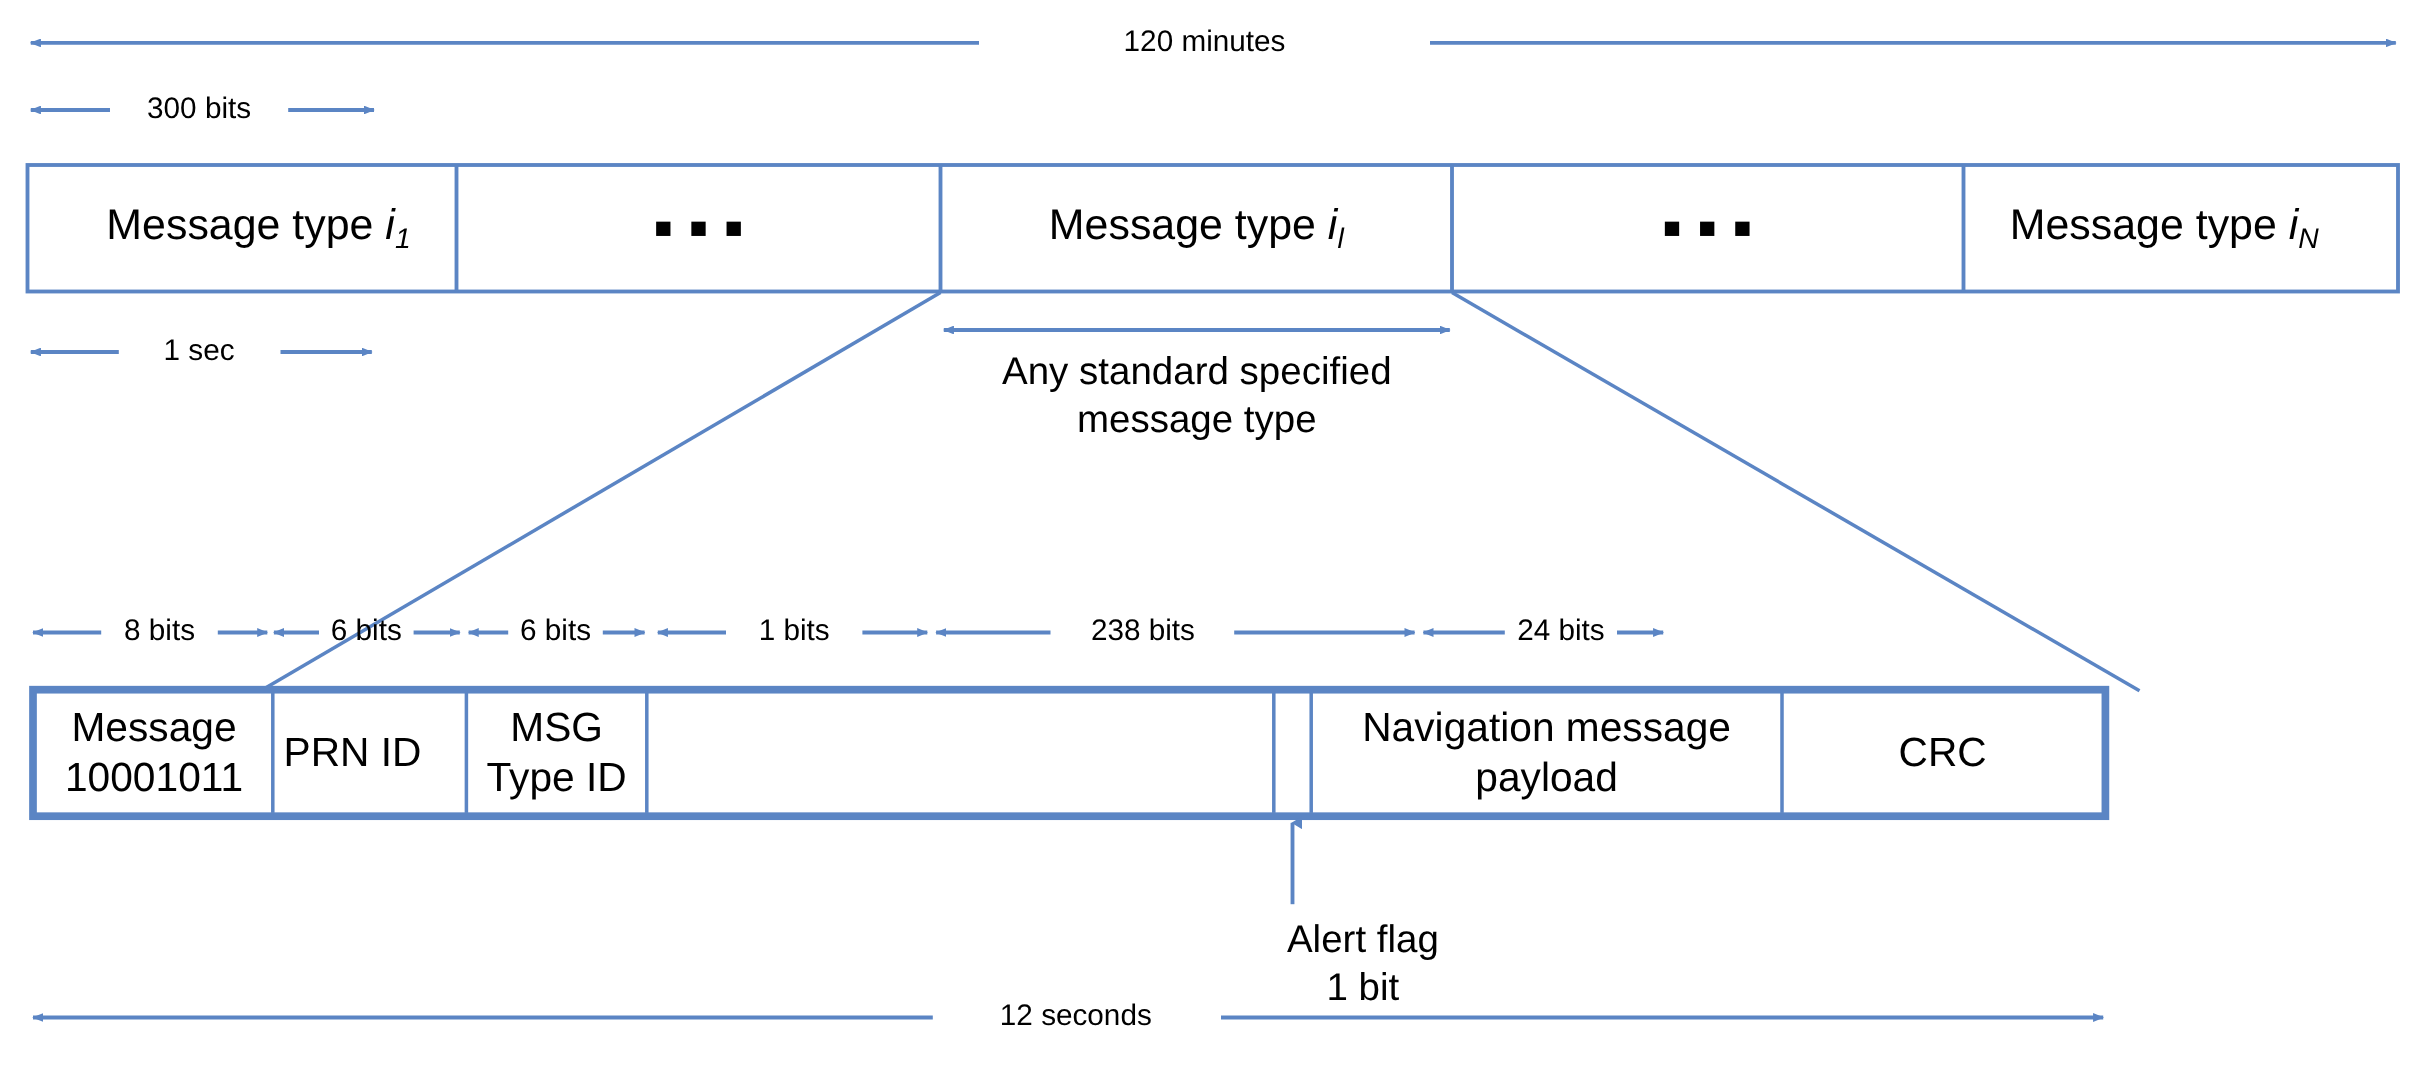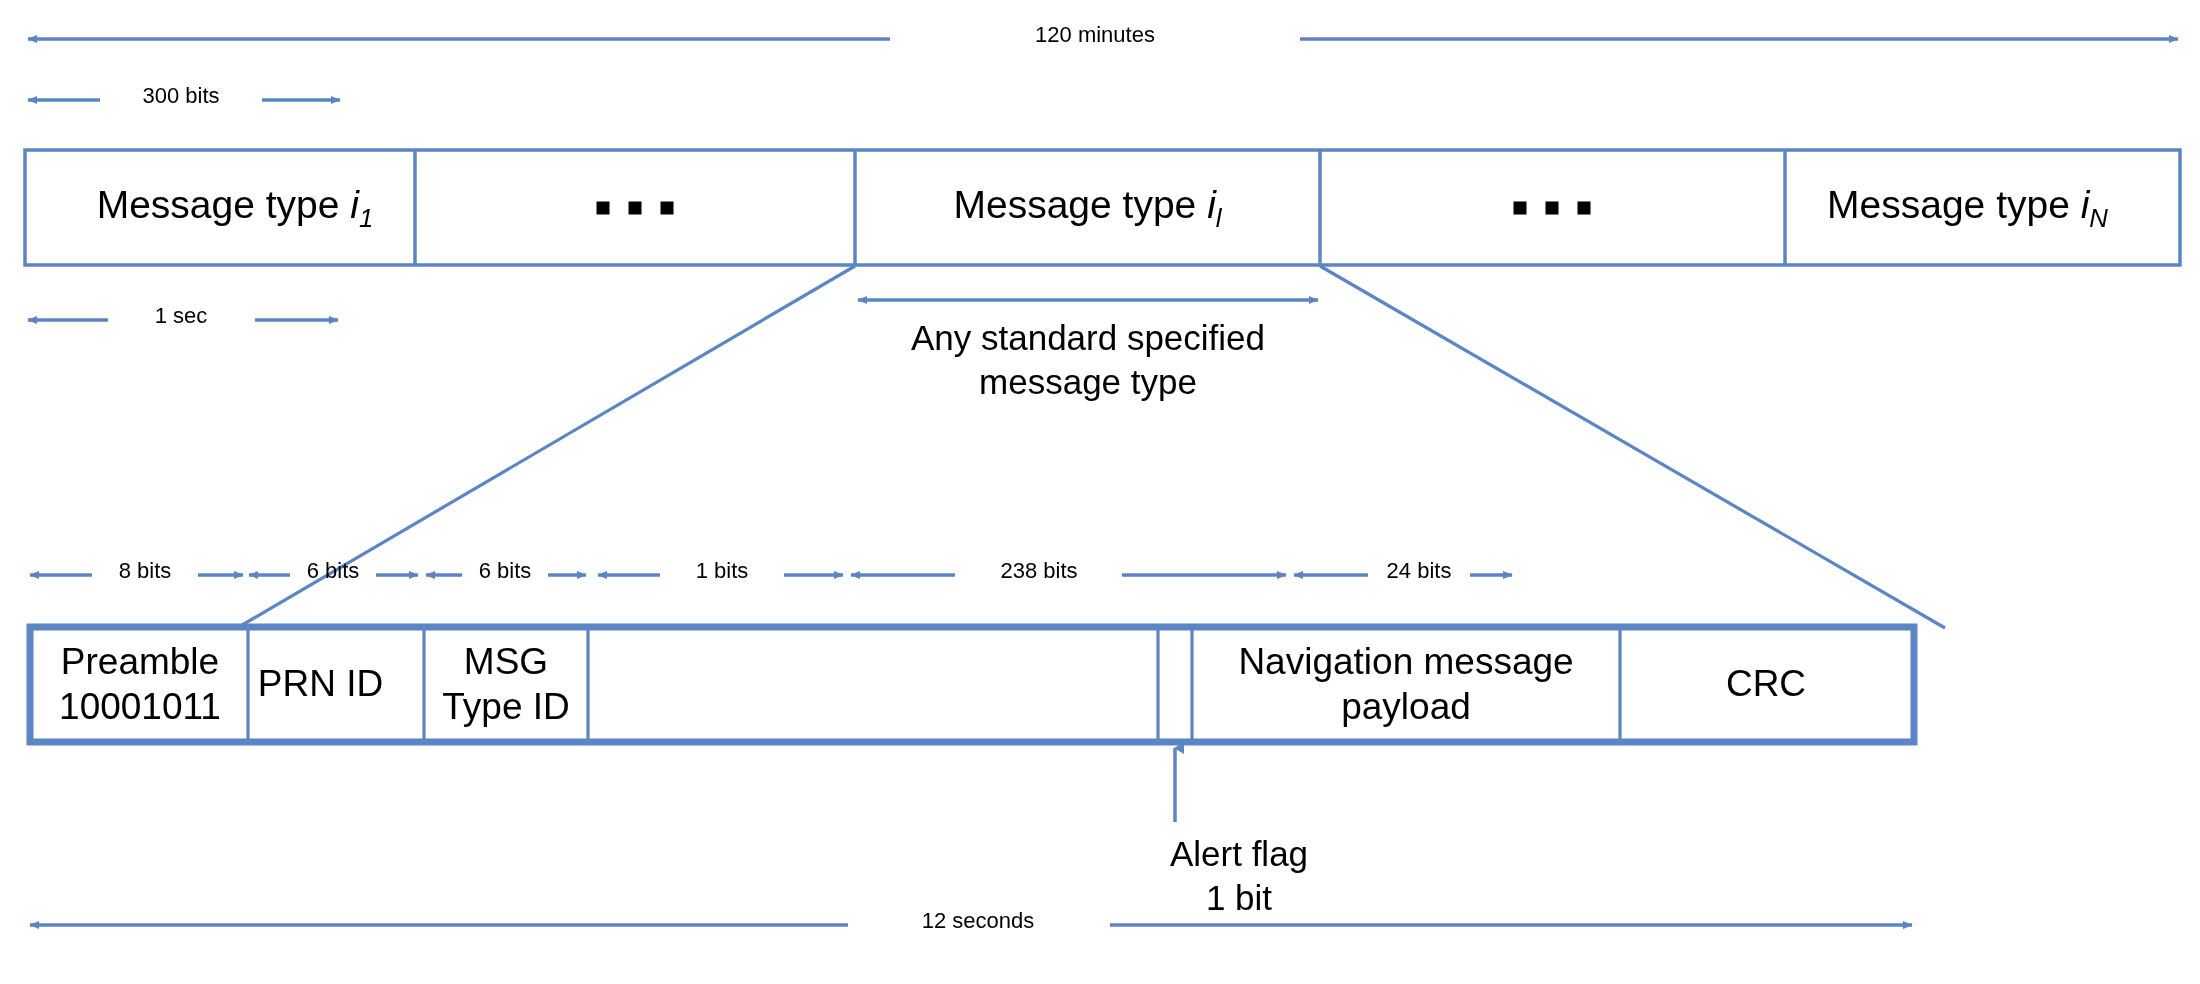--- a/index.html
+++ b/index.html
@@ -31,21 +31,21 @@
     position: absolute;
     white-space: nowrap;
     line-height: 1.18;
     color: #000;
   }
   .lbl.ctr {
     text-align: center;
     transform: translateX(-50%);
   }
   .dim {
-    font-size: 22px;
+    font-size: 27px;
   }
   .cellText {
     font-size: 37px;
     text-align: center;
     line-height: 1.2;
   }
   .cellText.big {
     font-size: 39px;
   }
   .note {
@@ -216,21 +216,21 @@
 
   <div class="lbl dim ctr" style="left:145px; top:558px;">8 bits</div>
   <div class="lbl dim ctr" style="left:333px; top:558px;">6 bits</div>
   <div class="lbl dim ctr" style="left:505px; top:558px;">6 bits</div>
   <div class="lbl dim ctr" style="left:722px; top:558px;">1 bits</div>
   <div class="lbl dim ctr" style="left:1039px; top:558px;">238 bits</div>
   <div class="lbl dim ctr" style="left:1419px; top:558px;">24 bits</div>
 
   <div class="boxcell" style="left:34px; top:630px; width:212px; height:109px;">
     <div class="cellText">
-      <div>Preamble</div>
+      <div>Message</div>
       <div>10001011</div>
     </div>
   </div>
 
   <div class="boxcell" style="left:250px; top:630px; width:141px; height:109px;">
     <div class="cellText">PRN ID</div>
   </div>
 
   <div class="boxcell" style="left:426px; top:630px; width:160px; height:109px;">
     <div class="cellText">

